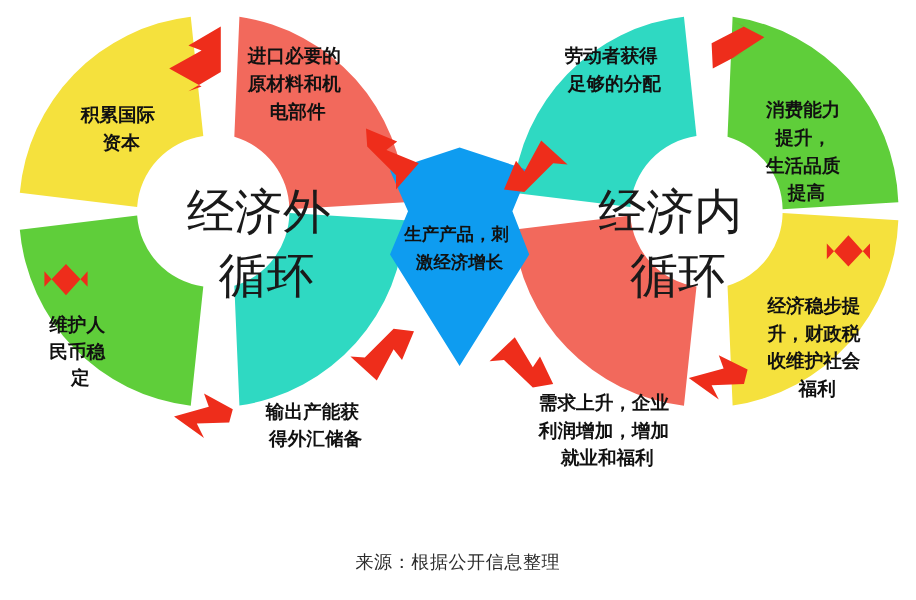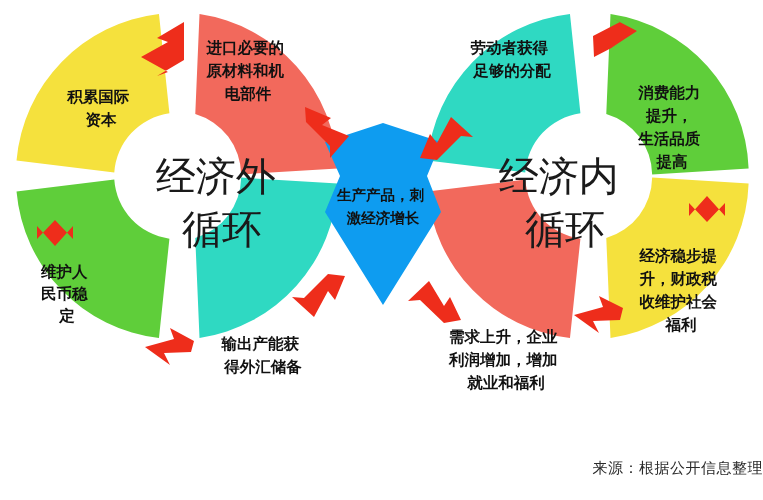--- a/index.html
+++ b/index.html
@@ -39,21 +39,21 @@
     font-family: "DejaVu Sans", "Liberation Sans", sans-serif;
     font-weight: bold;
     fill: #111111;
     text-anchor: middle;
   }
   .source-note {
     position: absolute;
     left: 0;
     right: 0;
     bottom: 22px;
-    text-align: right;
+    text-align: center;
     font-family: "DejaVu Sans", "Liberation Sans", sans-serif;
     font-size: 15px;
     color: #2b2b2b;
     letter-spacing: 0.5px;
   }
 </style>
 </head>
 <body>
 
 <div id="stage">

